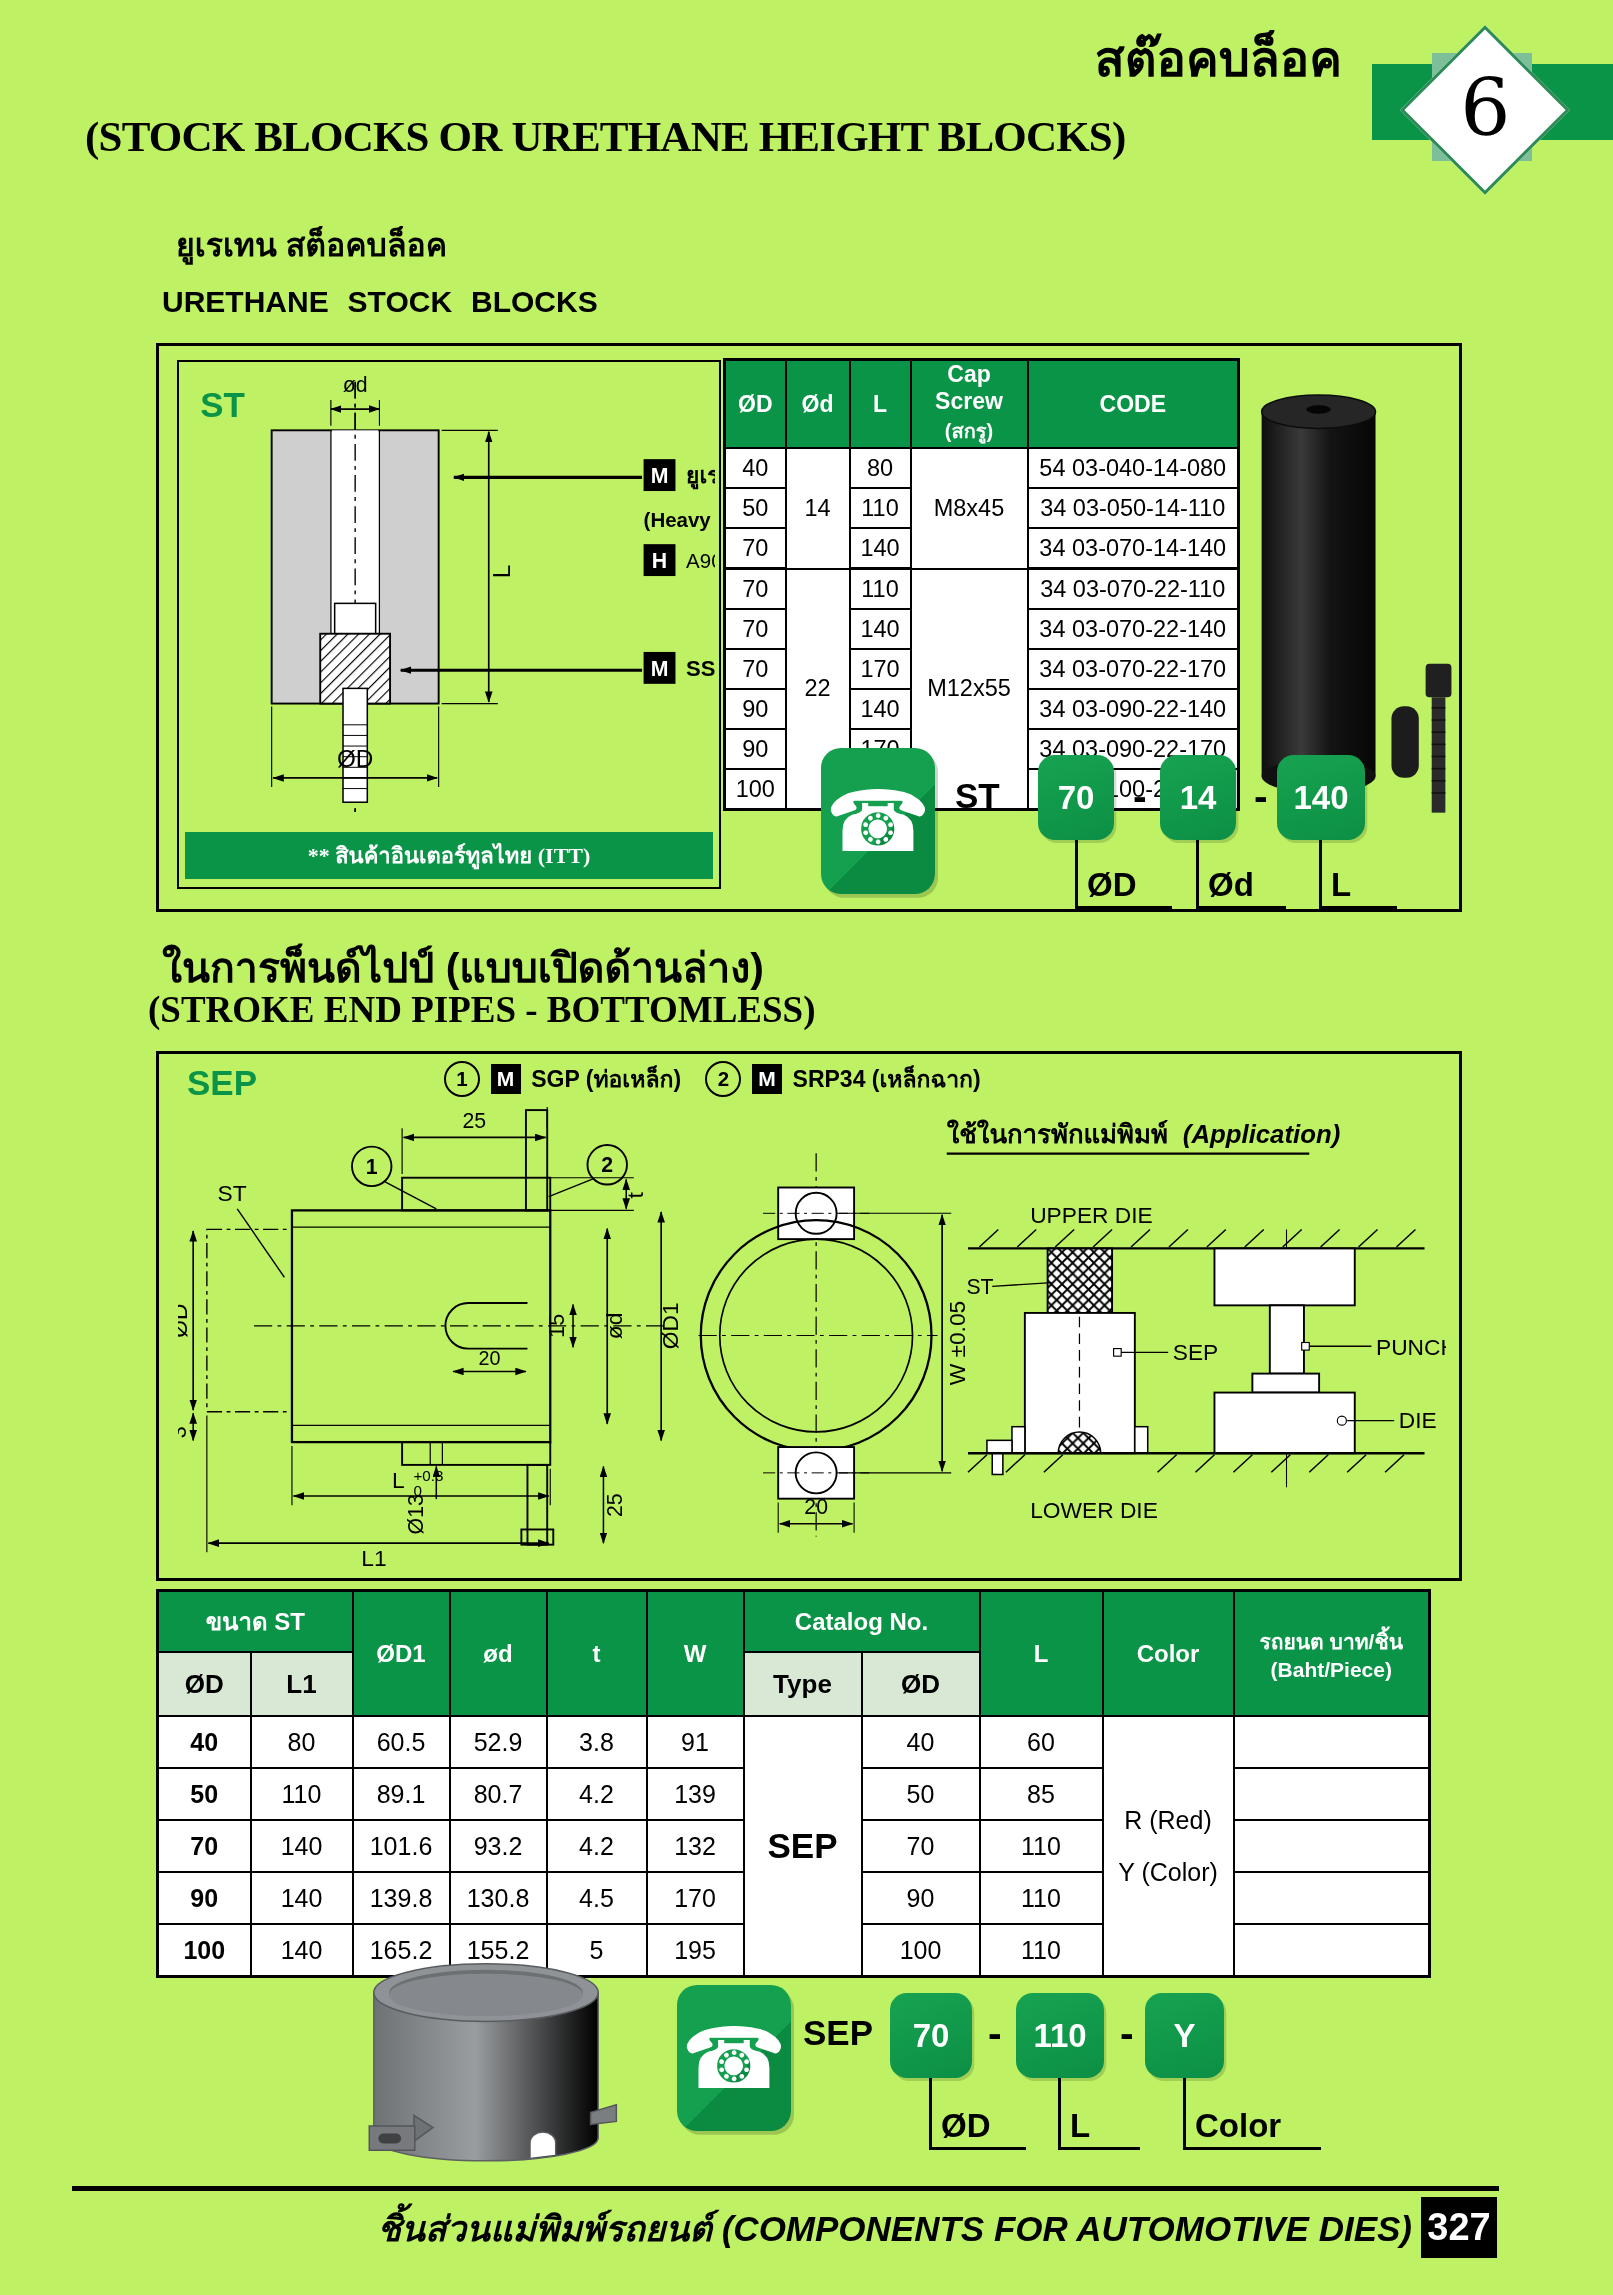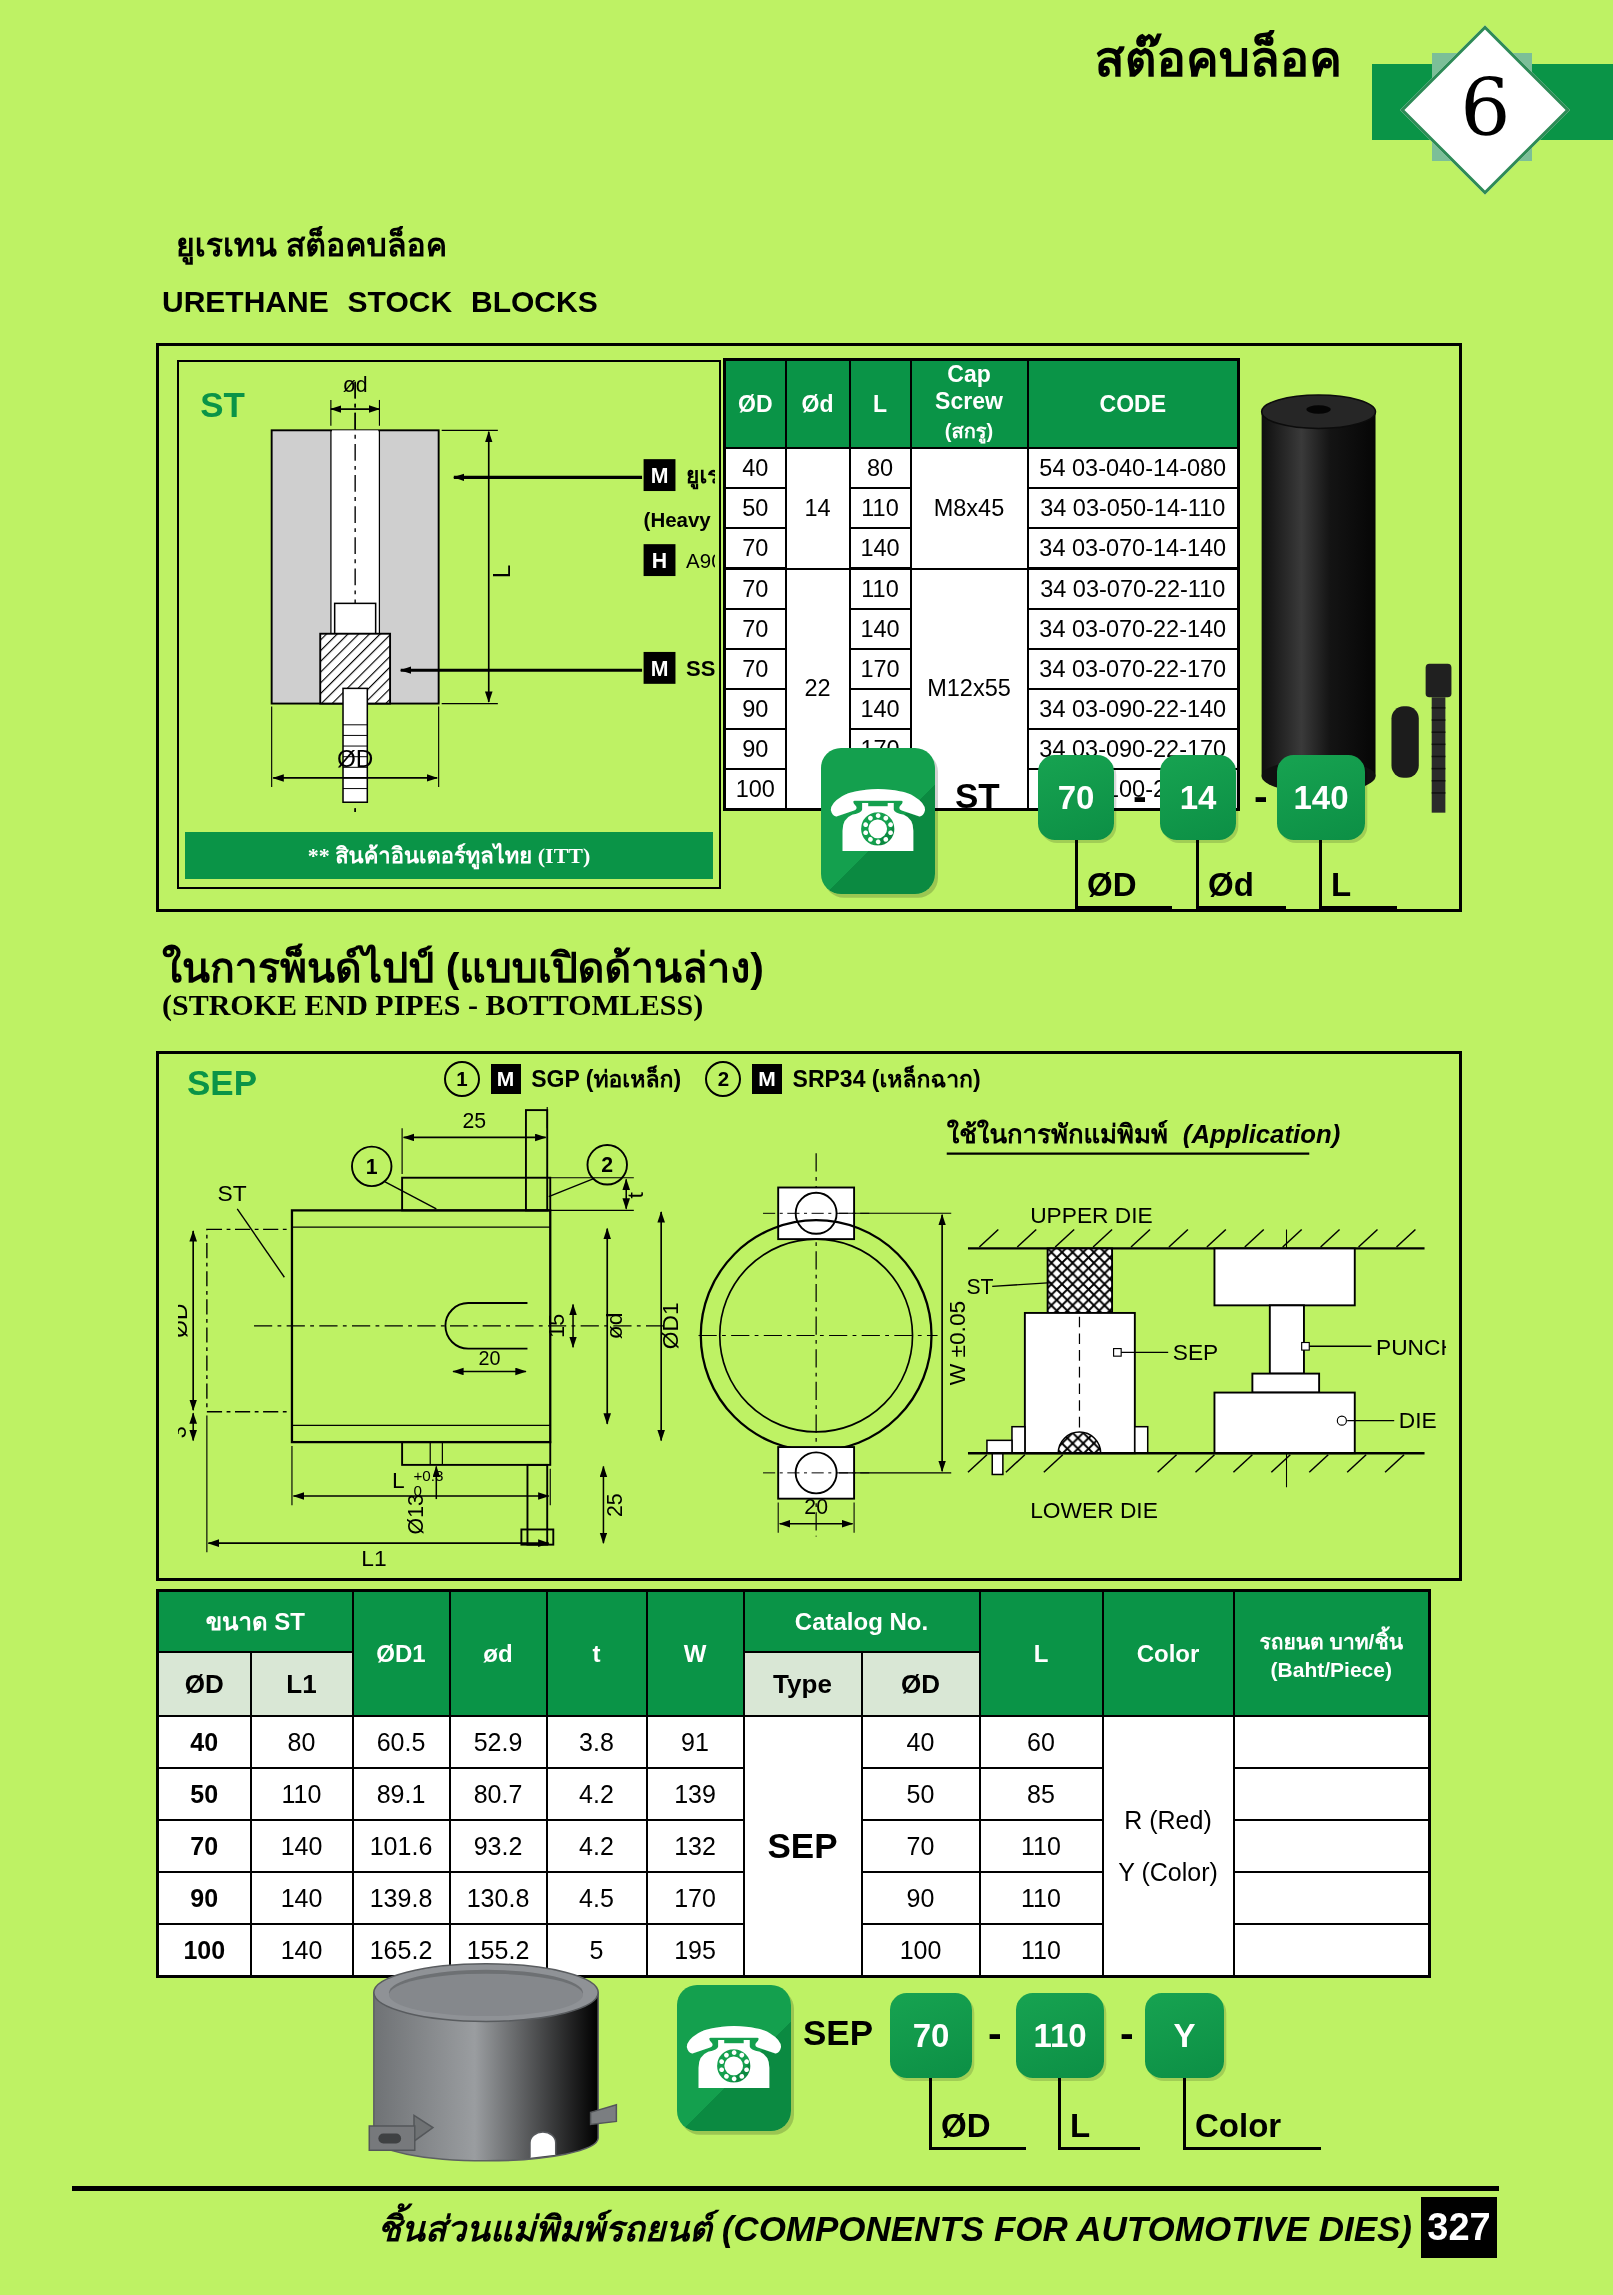--- a/index.html
+++ b/index.html
@@ -16,21 +16,21 @@
   .badge-square{left:1432px;top:53px;width:100px;height:108px;background:#7cbf98;}
   .badge-diamond{left:1425px;top:50px;width:114px;height:114px;background:#fff;
                  border:3.8px solid #2e8b57;transform:rotate(45deg);}
   .badge-num{left:1425px;top:47px;width:121px;height:121px;display:flex;align-items:center;
              justify-content:center;font-family:"DejaVu Serif",serif;font-size:79px;}
 
   
   .s1-thai{left:176px;top:219px;font-size:32px;font-weight:bold;}
   .s1-eng{left:162px;top:285px;font-size:30px;font-weight:bold;word-spacing:10.6px;}
   .s2-thai{left:162px;top:935px;font-size:41px;font-weight:bold;}
-  .s2-eng{left:162px;top:988px;font-size:30px;font-weight:bold;
+  .s2-eng{left:148px;top:988px;font-size:37px;font-weight:bold;
           font-family:"Liberation Serif",serif;}
 
   .box{border:3px solid #000;}
   .box1{left:156px;top:343px;width:1300px;height:563px;}
   .box2{left:156px;top:1051px;width:1300px;height:524px;}
 
   .st-panel{left:177px;top:360px;width:540px;height:525px;border:2.3px solid #000;}
   .itt-bar{left:6px;bottom:7.6px;right:6px;height:47px;background:#0a9447;color:#fff;
            display:flex;align-items:center;justify-content:center;font-size:22px;font-weight:bold;
            font-family:"Liberation Serif",serif;}
@@ -113,20 +113,21 @@
       <stop offset="1" stop-color="#70747
 
 7"></stop>
     </linearGradient>
   </defs>
 </svg>
 
 <div class="page">
 
   <div class="abs h-thai nw">สต๊อคบล็อค</div>
+  <div class="abs h-eng nw">(STOCK BLOCKS OR URETHANE HEIGHT BLOCKS)</div>
   <div class="abs badge-bar"></div>
   <div class="abs badge-square"></div>
   <div class="abs badge-diamond"></div>
   <div class="abs badge-num">6</div>
 
   <div class="abs s1-thai nw">ยูเรเทน สต็อคบล็อค</div>
   <div class="abs s1-eng nw">URETHANE STOCK BLOCKS</div>
   <div class="abs box box1"></div>
 
   <div class="abs st-panel">

